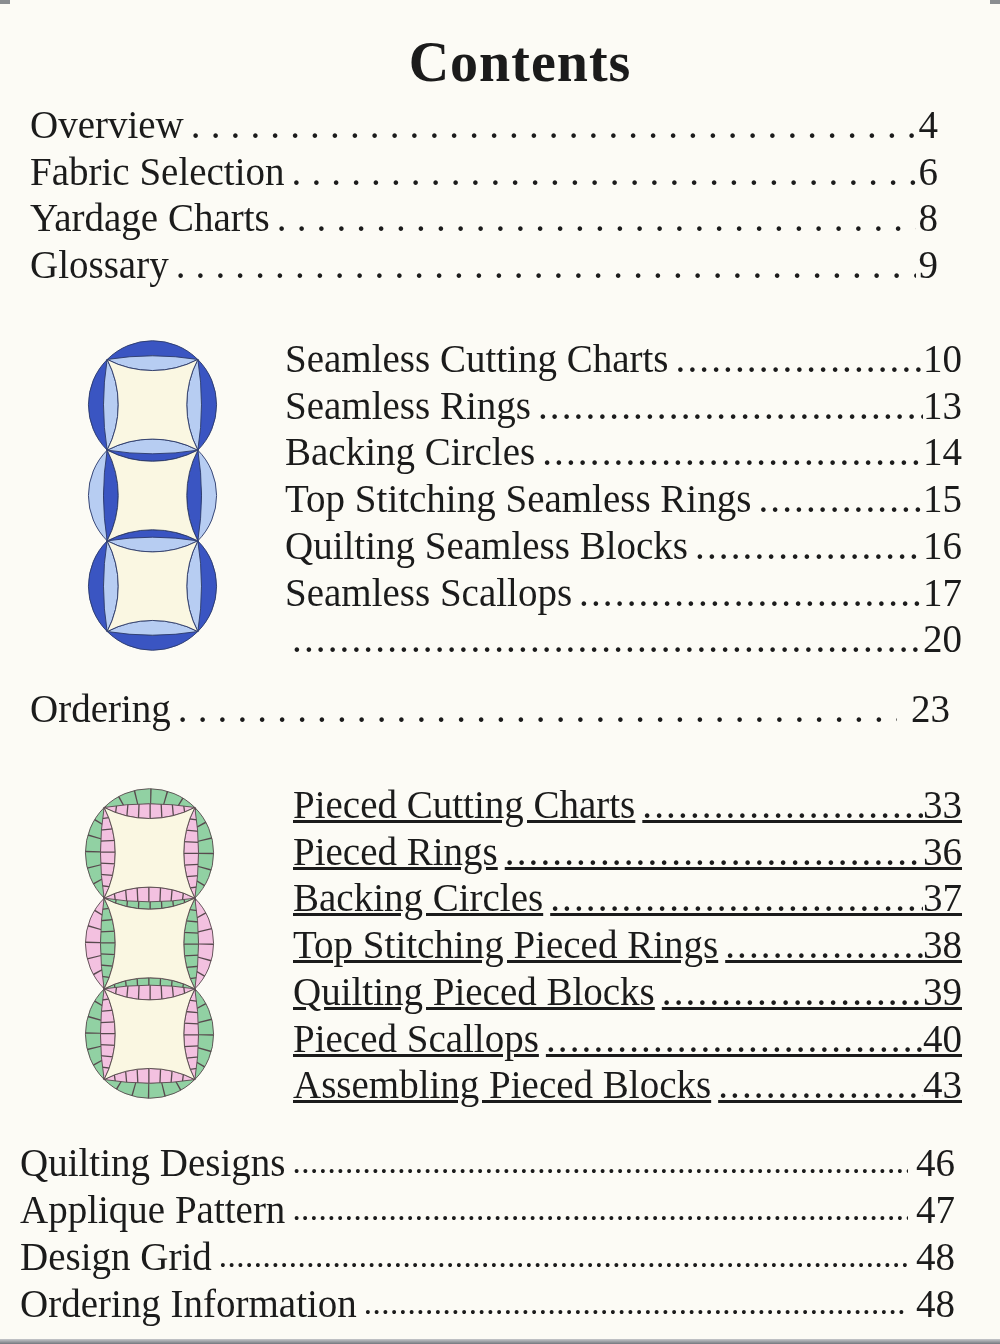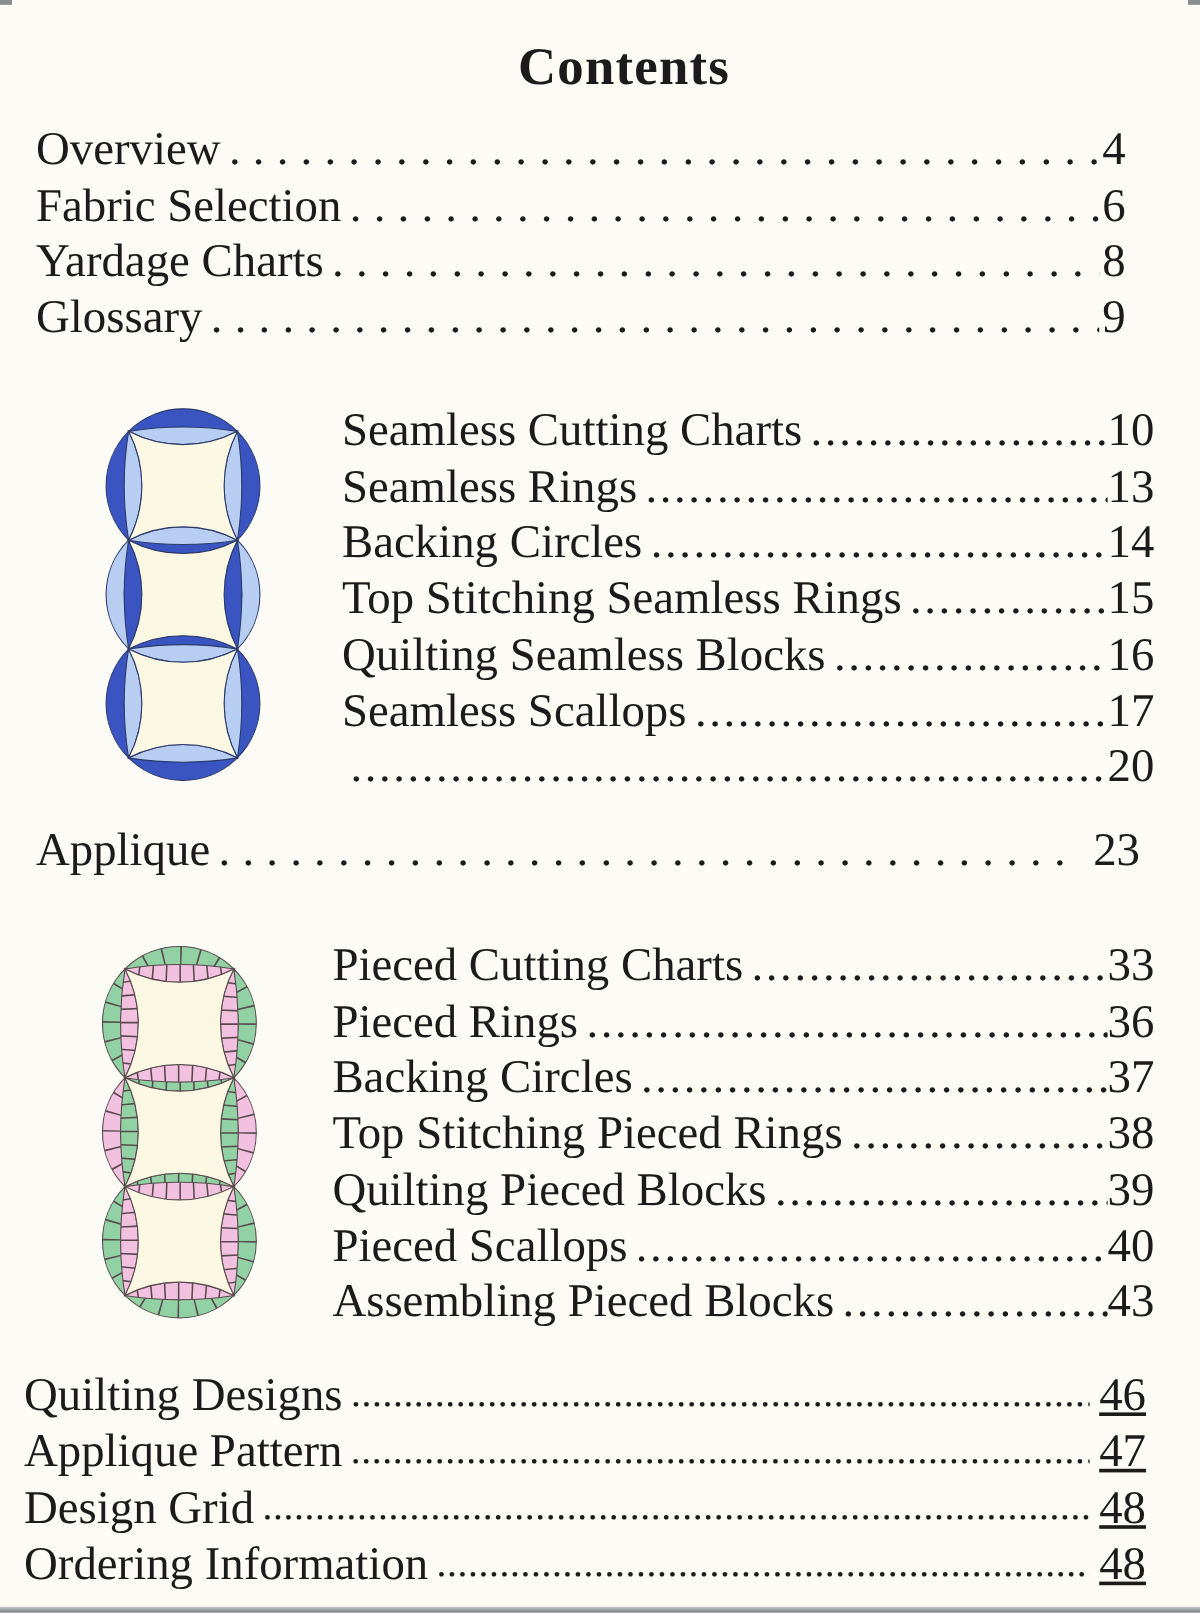--- a/index.html
+++ b/index.html
@@ -5,39 +5,39 @@
   html,body{margin:0;padding:0;}
   body{
     width:1000px;height:1344px;position:relative;overflow:hidden;
     background:var(--paper,#fcfbf5);
     font-family:"Liberation Serif","DejaVu Serif",serif;
     color:var(--ink,#1b1b1b);
   }
   .page-title{
     position:absolute;top:30px;left:0;right:0;
     text-align:center;padding-left:40px;
-    font-size:44px;font-weight:bold;letter-spacing:1px;
+    font-size:56px;font-weight:bold;letter-spacing:1px;
   }
   .toc-block{position:absolute;}
   .trow{display:flex;align-items:stretch;line-height:46.7px;font-size:39px;}
   .lbl{white-space:nowrap;}
   .leader{flex:1;overflow:hidden;white-space:nowrap;padding-left:7px;min-width:0;}
   .pg{white-space:nowrap;text-align:right;}
   
   .spaced .leader{letter-spacing:0.26em;}
   .dense  .leader{letter-spacing:0.055em;}
   .fine   .leader{font-size:33px;letter-spacing:0.015em;line-height:46.7px;}
   .spaced .pg{margin-left:3px;}
   .gallery-gap .pg{margin-left:14px;}
-  .fine .pg{margin-left:8px;text-decoration:underline;}
+  .fine .pg{margin-left:8px;}
   
   #sec-top    {top:102px; left:30px; right:62px;}
   #sec-seamless{top:336px;left:285px;right:38px;}
   #sec-gallery{top:686px; left:30px; right:50px;}
-  #sec-pieced {top:782px; left:277px;right:38px;}
+  #sec-pieced {top:782px; left:293px;right:38px;text-decoration:underline;}
   #sec-bottom {top:1139px;left:20px; right:45px;}
   #sec-bottom .trow{line-height:47px;}
   
   .illus{position:absolute;}
   #illus-seamless{left:87px;top:338px;width:131px;height:315px;}
   #illus-pieced  {left:84px;top:786px;width:131px;height:315px;}
   
   .scan-bottom{
     position:absolute;left:0;right:0;bottom:0;height:5px;
     background:linear-gradient(#c6c8cb,#74787e);
@@ -177,21 +177,21 @@
       <span class="pg">17</span>
     </div>
     <div class="trow">
       <span class="leader">............................................................................................................................................</span>
       <span class="pg">20</span>
     </div>
   </div>
 
 <div id="sec-gallery" class="toc-block spaced gallery-gap">
     <div class="trow">
-      <span class="lbl">Applique</span>
+      <span class="lbl">Ordering</span>
       <span class="leader">............................................................................................................................................</span>
       <span class="pg">23</span>
     </div>
   </div>
 
 <svg id="illus-pieced" class="illus" viewBox="0 0 130 312" style="--oc:var(--outP)">
   <g>
     <circle cx="65" cy="66" r="48.6" style="fill:var(--bgc)"></circle>
     <circle cx="65" cy="156" r="48.6" style="fill:var(--bgc)"></circle>
     <circle cx="65" cy="246" r="48.6" style="fill:var(--bgc)"></circle>

